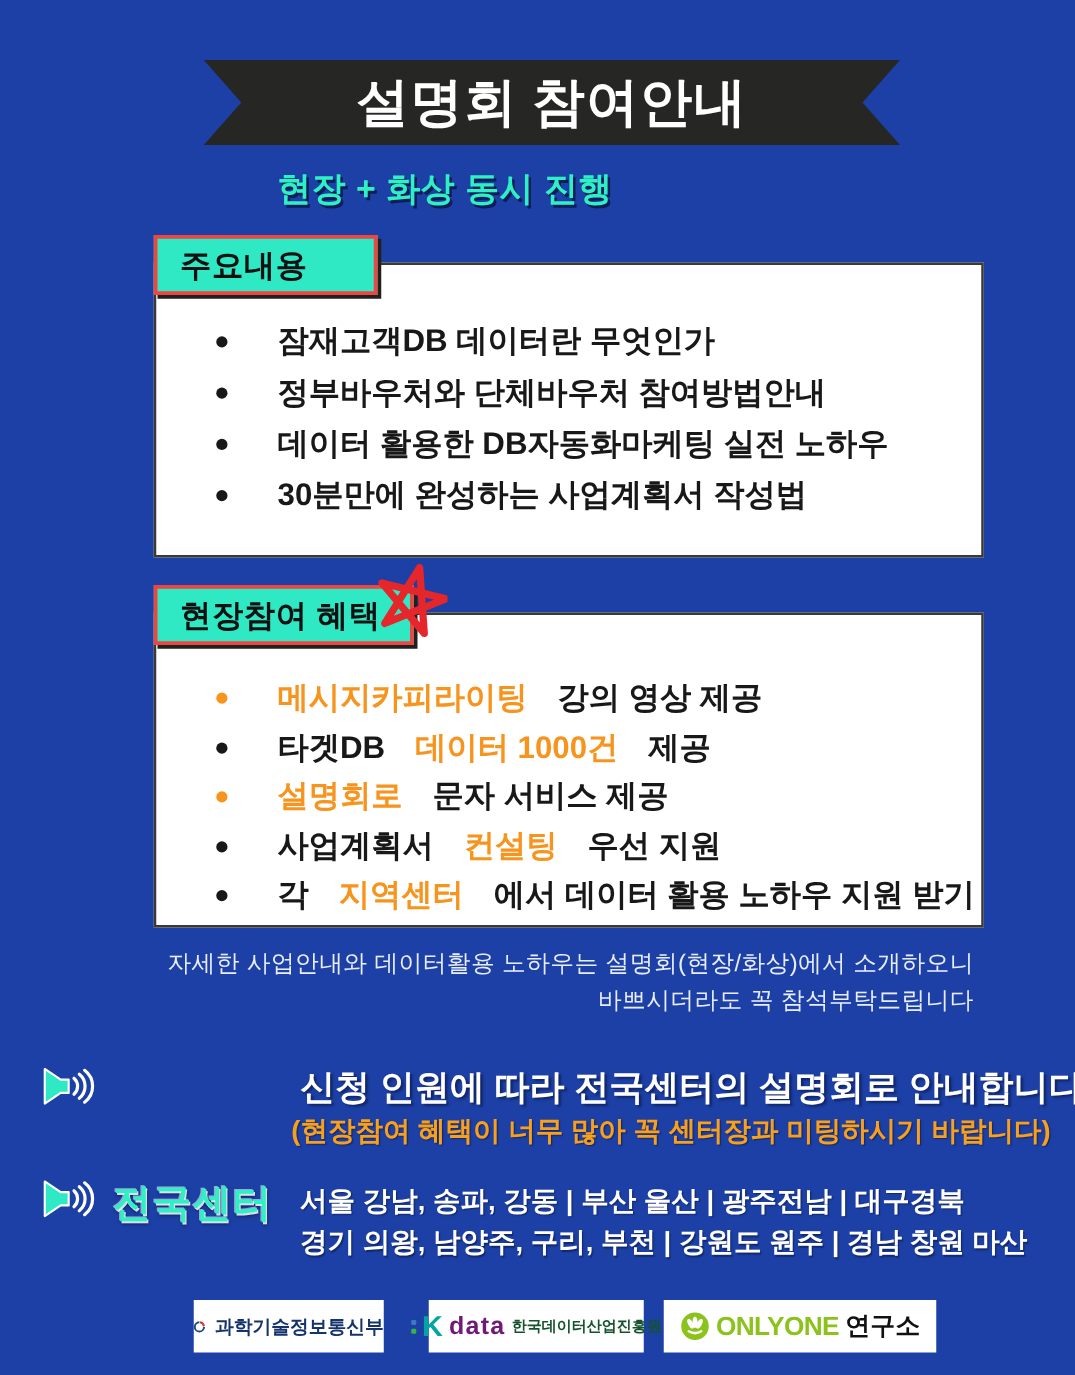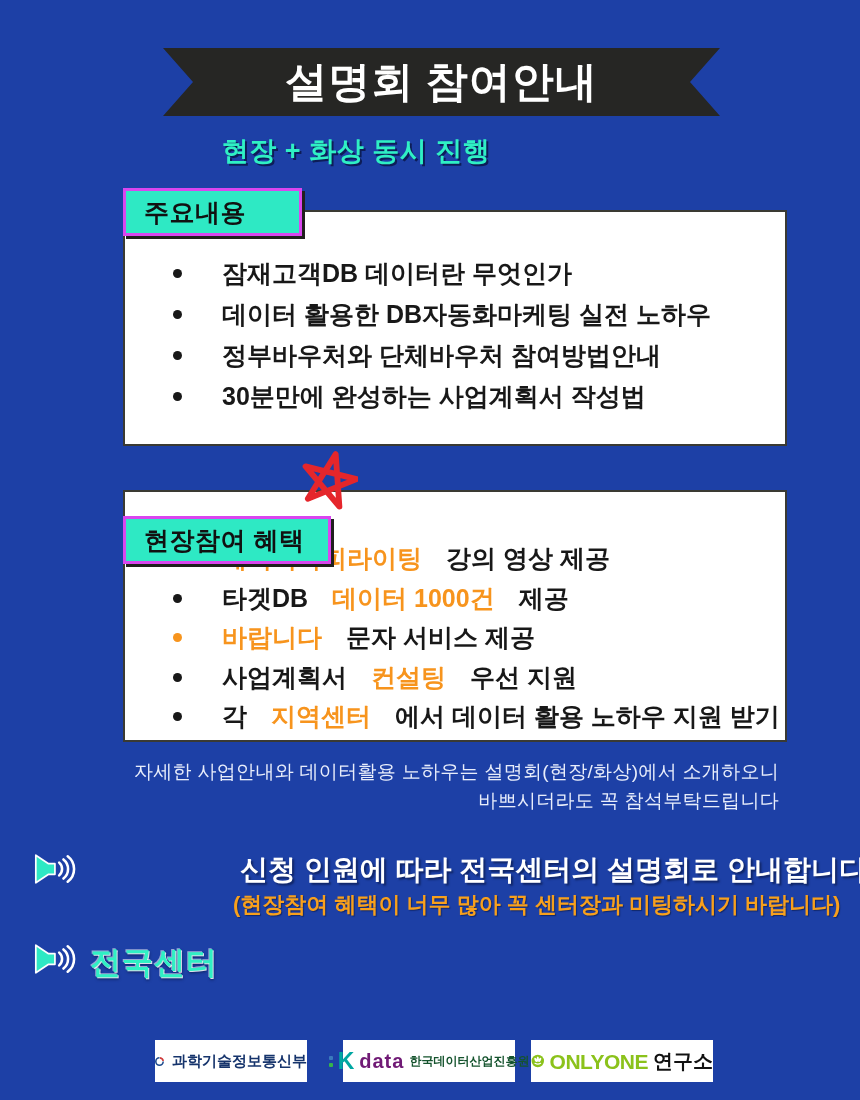--- a/index.html
+++ b/index.html
@@ -30,27 +30,27 @@
   }
   
   .white-box{
     position:absolute;left:123px;width:664px;background:#ffffff;
     border:2px solid #3a3a33;box-sizing:border-box;
   }
   #main-box{top:210px;height:236px;}
   #benefit-box{top:490px;height:252px;}
   .tab{
     position:absolute;left:123px;height:48px;background:#2ee9c4;
-    border:3px solid #d946ef;box-sizing:border-box;
+    border:3px solid #ef4444;box-sizing:border-box;
     box-shadow:3px 3px 0 #20201e;
     display:flex;align-items:center;padding-left:18px;
     z-index:4;
   }
   #main-tab{top:188px;width:179px;}
-  #benefit-tab{top:468px;width:208px;margin-top:48px;}
+  #benefit-tab{top:468px;width:208px;}
   .tab-label{color:#111;font-size:25px;font-weight:bold;white-space:nowrap;letter-spacing:.5px;}
   .star-svg{position:absolute;left:300px;top:448px;width:58px;height:66px;z-index:5;}
   
   ul.bullets{list-style:none;margin:0;padding:0;position:absolute;}
   #main-box ul.bullets{left:48px;top:41px;}
   #main-box li{line-height:41px;}
   #benefit-box ul.bullets{left:48px;top:47px;}
   #benefit-box li{line-height:39.5px;text-align:center;}
   ul.bullets li{
     display:flex;align-items:center;font-size:25px;font-weight:bold;color:#181818;
@@ -88,21 +88,21 @@
     position:absolute;left:240px;top:944px;color:#ffffff;font-size:22px;font-weight:bold;
     line-height:33px;white-space:nowrap;text-shadow:1px 1px 1px rgba(5,15,50,.5);
   }
   
   .logo-box{
     position:absolute;top:1040px;height:42px;background:#ffffff;
     display:flex;align-items:center;justify-content:center;gap:8px;
   }
   #logo-msit{left:155px;width:152px;}
   #logo-kdata{left:343px;width:172px;gap:5px;}
-  #logo-onlyone{left:531px;width:182px;gap:5px;}
+  #logo-onlyone{left:531px;width:218px;gap:5px;}
   .msit-text{color:#16346c;font-size:15px;font-weight:bold;white-space:nowrap;}
   .kdata-dots{display:flex;flex-direction:column;gap:3px;}
   .kdata-dots i{width:4px;height:4px;border-radius:1px;display:block;}
   .kdata-dots i.d1{background:#3a7abd;}
   .kdata-dots i.d2{background:#35b44a;}
   .kdata-k{color:#00a7a2;font-size:23px;font-weight:bold;line-height:1;}
   .kdata-word{color:#701a75;font-size:20px;font-weight:600;letter-spacing:1px;line-height:1;}
   .kdata-name{color:#14532d;font-size:12px;font-weight:bold;white-space:nowrap;}
   .oo-brand{color:#8bc21b;font-size:21px;font-weight:800;letter-spacing:-.5px;line-height:1;}
   .oo-name{color:#111;font-size:20px;font-weight:800;line-height:1;white-space:nowrap;}
@@ -121,25 +121,25 @@
     <span class="tab-label" data-name="main-contents-tab-label">주요내용</span>
   </div>
   <div class="white-box" id="main-box" data-name="main-contents-box">
     <ul class="bullets" data-name="main-contents-list">
       <li data-name="list-item">
           <span class="dot" data-name="bullet-dot-icon"></span>
           <span data-name="list-item-text">잠재고객DB 데이터란 무엇인가</span>
         </li>
       <li data-name="list-item">
           <span class="dot" data-name="bullet-dot-icon"></span>
+          <span data-name="list-item-text">정부바우처와 단체바우처 참여방법안내</span>
+        </li>
+      <li data-name="list-item">
+          <span class="dot" data-name="bullet-dot-icon"></span>
           <span data-name="list-item-text">데이터 활용한 DB자동화마케팅 실전 노하우</span>
-        </li>
-      <li data-name="list-item">
-          <span class="dot" data-name="bullet-dot-icon"></span>
-          <span data-name="list-item-text">정부바우처와 단체바우처 참여방법안내</span>
         </li>
       <li data-name="list-item">
           <span class="dot" data-name="bullet-dot-icon"></span>
           <span data-name="list-item-text">30분만에 완성하는 사업계획서 작성법</span>
         </li>
     </ul>
   </div>
 
   <div class="tab" id="benefit-tab" data-name="benefits-tab">
     <span class="tab-label" data-name="benefits-tab-label">현장참여 혜택</span>
@@ -157,21 +157,21 @@
           <span data-name="list-item-text"> 강의 영상 제공</span>
         </li>
       <li data-name="list-item">
           <span class="dot" data-name="bullet-dot-icon"></span>
           <span data-name="list-item-text">타겟DB </span>
           <span class="hl" data-name="highlight-text">데이터 1000건</span>
           <span data-name="list-item-text"> 제공</span>
         </li>
       <li data-name="list-item">
           <span class="dot orange" data-name="bullet-dot-icon"></span>
-          <span class="hl" data-name="highlight-text">바랍니다</span>
+          <span class="hl" data-name="highlight-text">설명회로</span>
           <span data-name="list-item-text">문자 서비스 제공</span>
         </li>
       <li data-name="list-item">
           <span class="dot" data-name="bullet-dot-icon"></span>
           <span data-name="list-item-text">사업계획서 </span>
           <span class="hl" data-name="highlight-text">컨설팅</span>
           <span data-name="list-item-text"> 우선 지원</span>
         </li>
       <li data-name="list-item">
           <span class="dot" data-name="bullet-dot-icon"></span>
@@ -196,20 +196,24 @@
   <div id="schedule-text" data-name="schedule-text">신청 인원에 따라 전국센터의 설명회로 안내합니다</div>
   <div id="schedule-subtext" data-name="schedule-subtext">(현장참여 혜택이 너무 많아 꼭 센터장과 미팅하시기 바랍니다)</div>
 
   <svg class="speaker" id="centers-speaker" viewBox="0 0 40 32" data-name="speaker-icon">
     <polygon points="1,3 13,11 19,11 19,21 13,21 1,29" fill="#2ee9c4" stroke="#ffffff" stroke-width="1.6" stroke-linejoin="round"></polygon>
     <path d="M23 10 a8 8 0 0 1 0 12" stroke="#ffffff" stroke-width="2.4" fill="none" stroke-linecap="round"></path>
     <path d="M27 7 a11.5 11.5 0 0 1 0 18" stroke="#ffffff" stroke-width="2.4" fill="none" stroke-linecap="round"></path>
     <path d="M31 4 a15 15 0 0 1 0 24" stroke="#ffffff" stroke-width="2.4" fill="none" stroke-linecap="round"></path>
   </svg>
   <div class="section-label" id="centers-label" data-name="centers-section-label">전국센터</div>
+  <div class="centers-lines" data-name="centers-list">
+    <div data-name="centers-line">서울 강남, 송파, 강동 | 부산 울산 | 광주전남 | 대구경북</div>
+    <div data-name="centers-line">경기 의왕, 남양주, 구리, 부천  | 강원도 원주 | 경남 창원 마산</div>
+  </div>
 
   <div class="logo-box" id="logo-msit" data-name="msit-logo">
     <svg width="27" height="27" viewBox="0 0 28 28" data-name="taegeuk-emblem-icon">
       <path d="M14 2.5 A11.5 11.5 0 1 0 25.5 14" fill="none" stroke="#1f4b8e" stroke-width="5"></path>
       <path d="M15.5 2.6 A11.5 11.5 0 0 1 25.4 12.5" fill="none" stroke="#cf3a3a" stroke-width="5"></path>
     </svg>
     <span class="msit-text" data-name="msit-logo-text">과학기술정보통신부</span>
   </div>
 
   <div class="logo-box" id="logo-kdata" data-name="kdata-logo">

